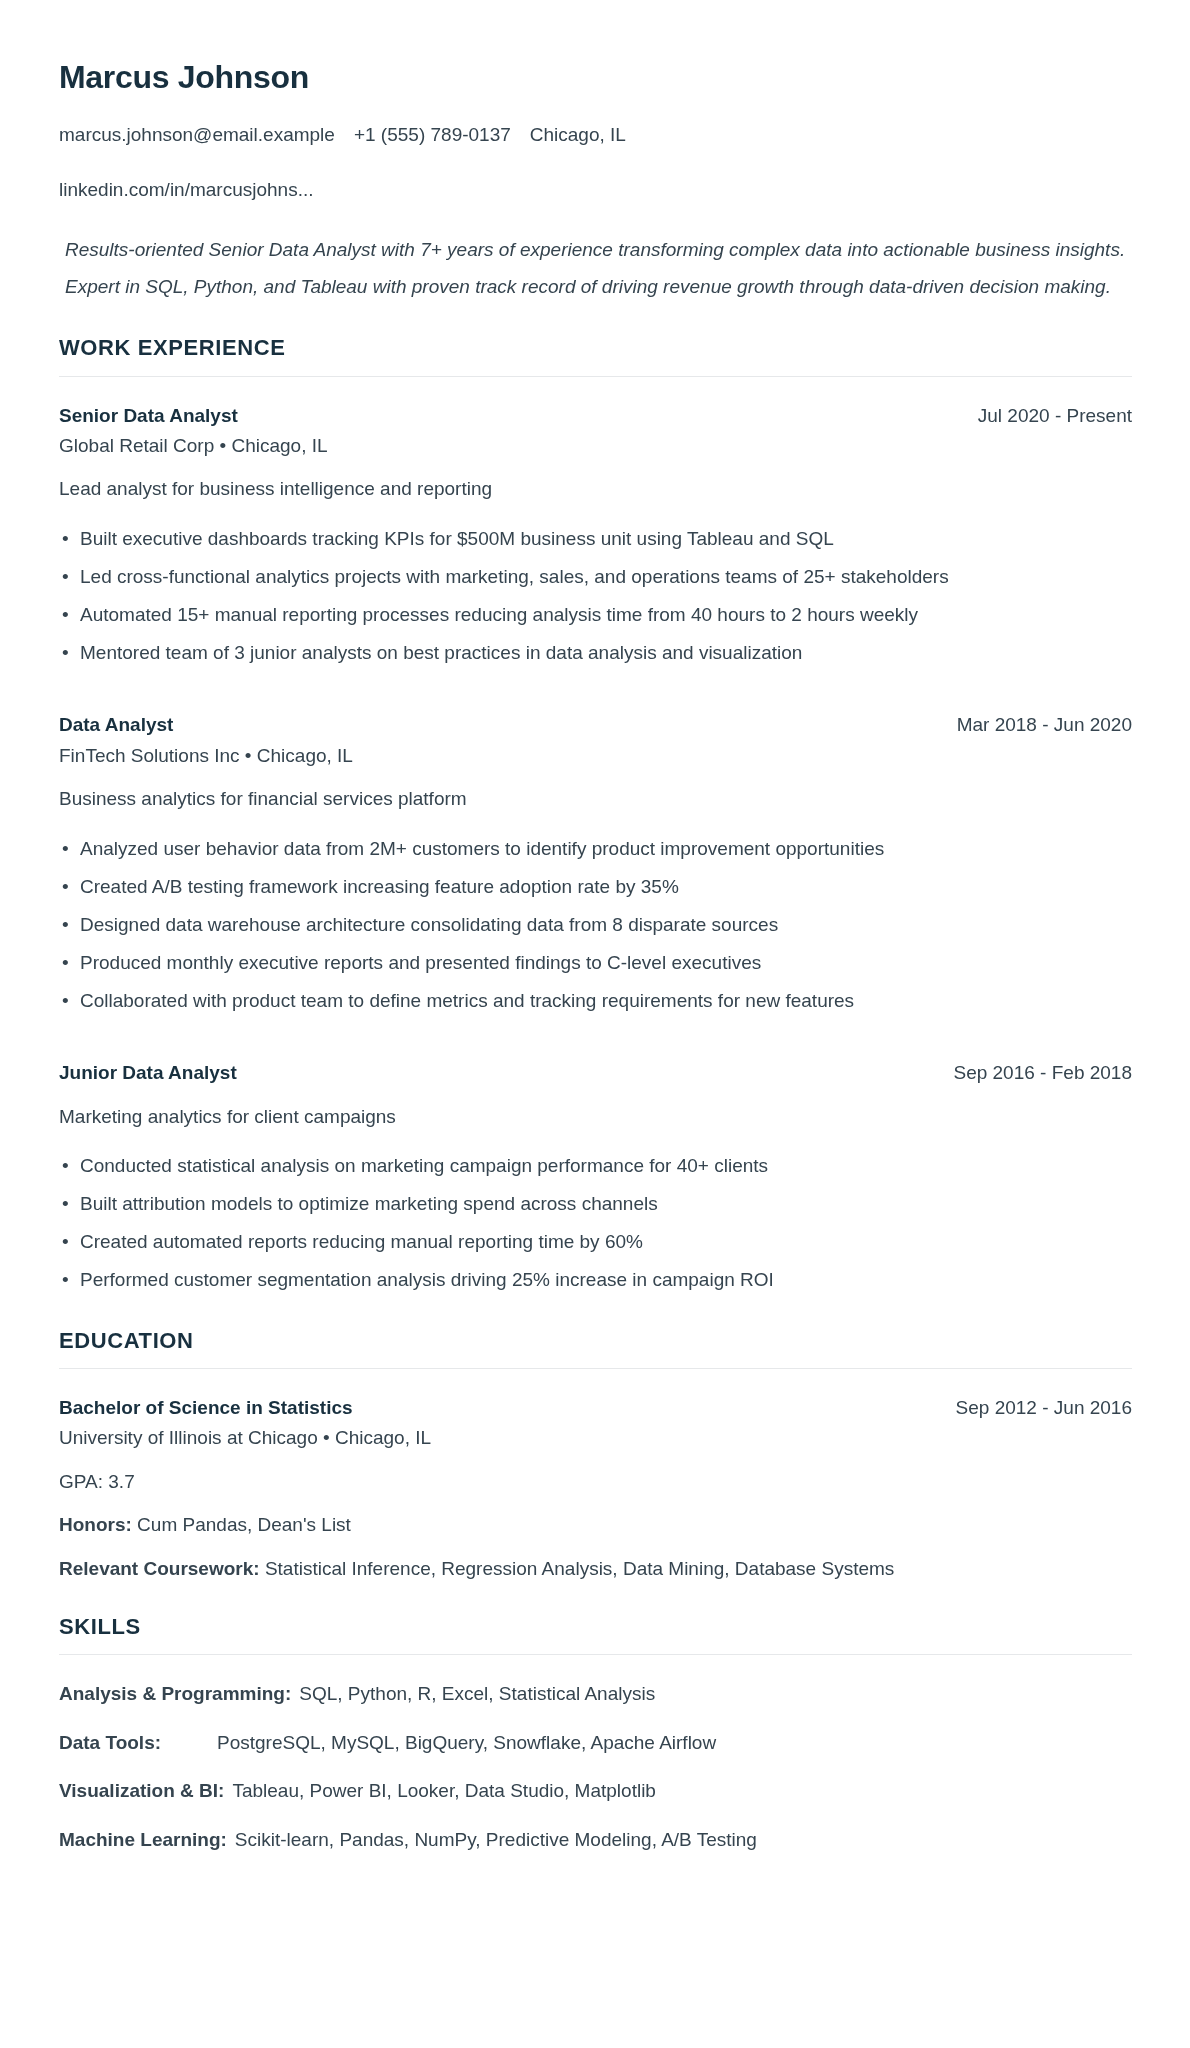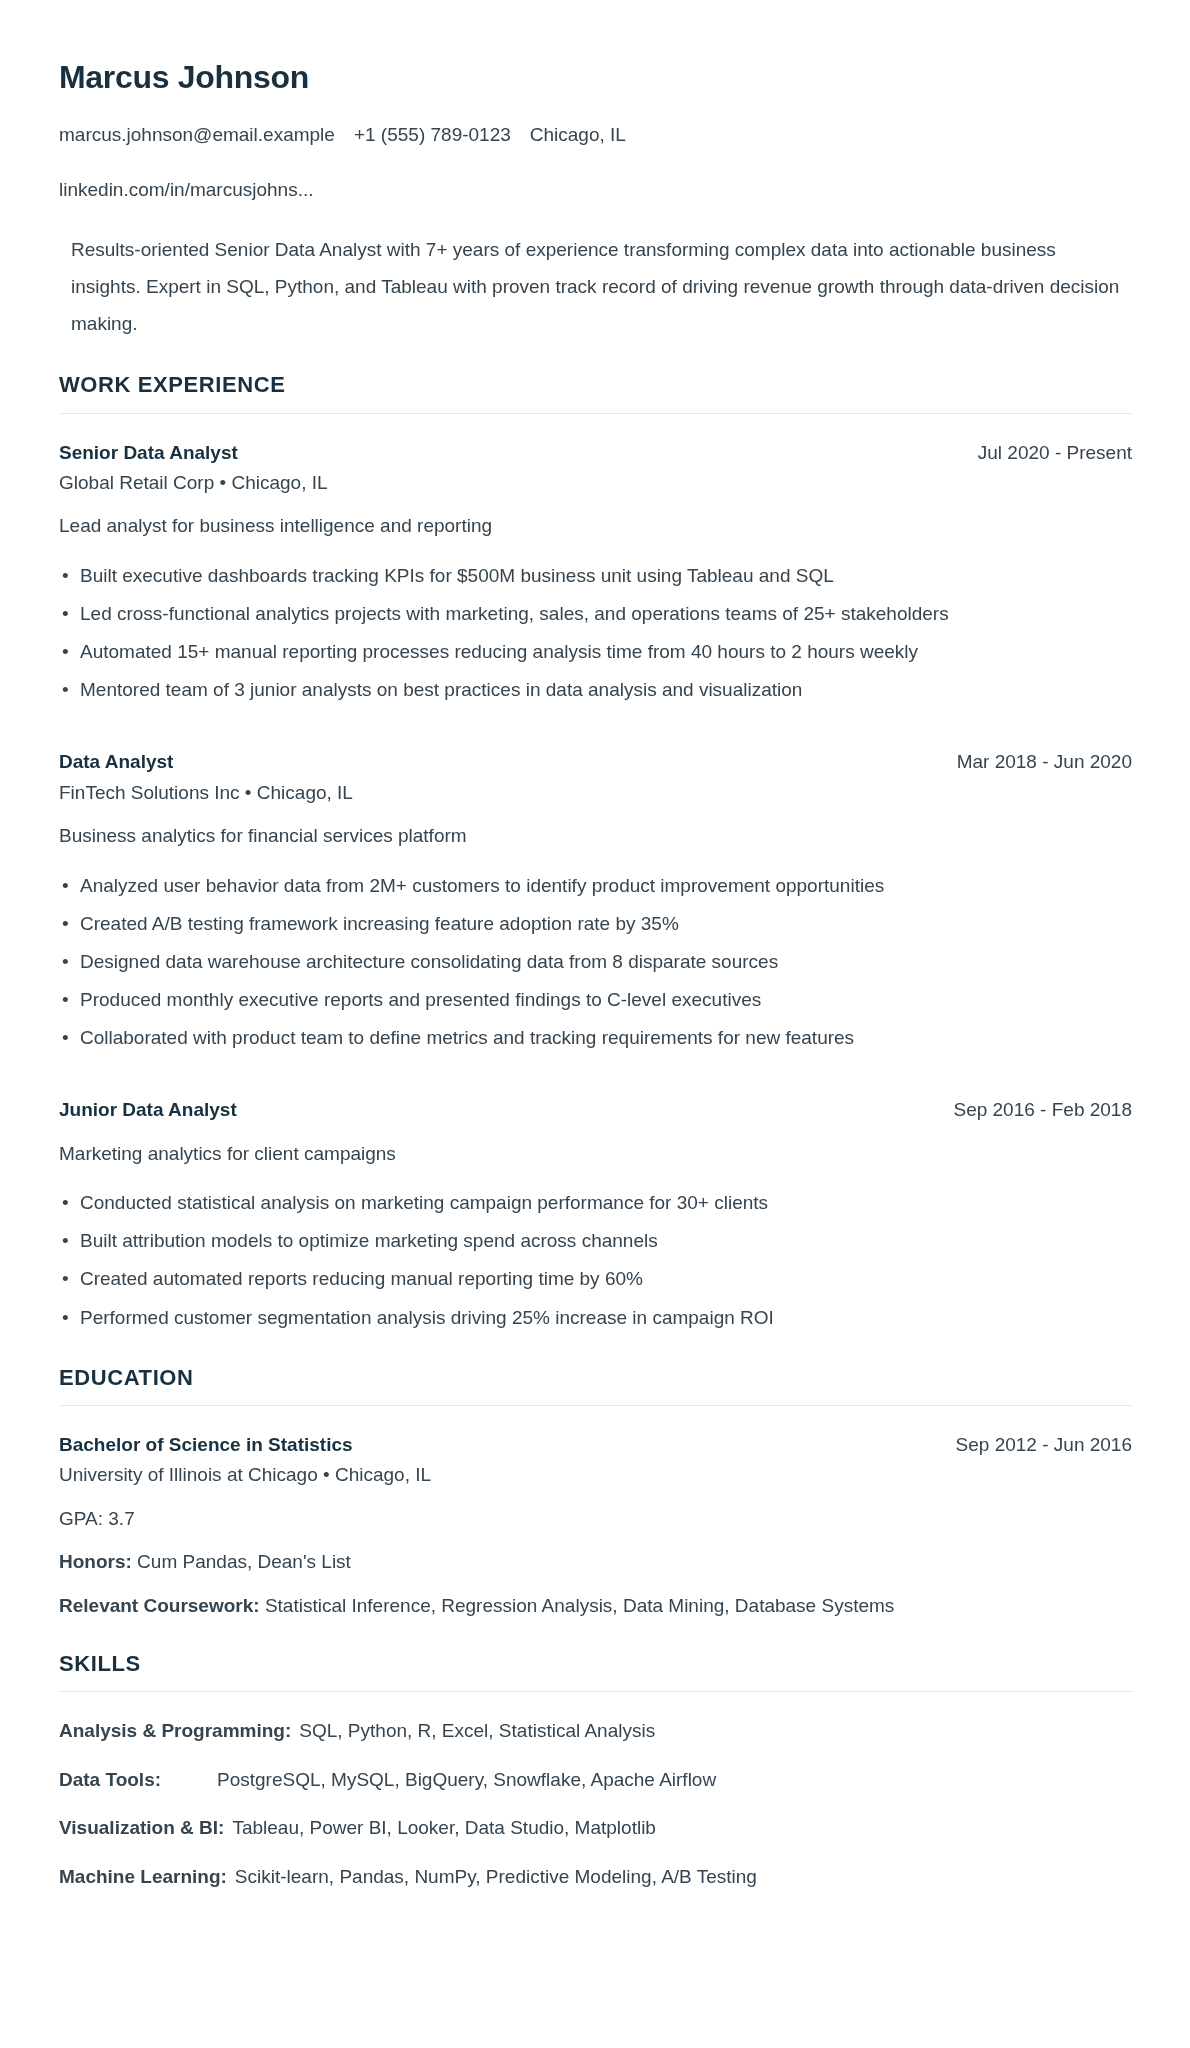--- a/index.html
+++ b/index.html
@@ -27,22 +27,23 @@
     display: flex;
     gap: 19px;
     line-height: 1.6;
     margin-bottom: 24px;
   }
   .link-row {
     line-height: 1.6;
     margin-bottom: 26px;
   }
   .summary {
-    margin: 12px;
+    margin: 6px;
     line-height: 1.95;
+    font-style: italic;
   }
 
   
   .section { margin-top: 30px; }
   .section-title {
     font-size: 22px;
     font-weight: 700;
     color: #18303f;
     letter-spacing: 0.6px;
     line-height: 1.2;
@@ -104,21 +105,21 @@
   .skill-values { flex: 1 1 auto; }
 </style>
 </head>
 <body>
 
 <header>
   <h1 class="name">Marcus Johnson</h1>
 
   <div class="contact-row">
     <span>marcus.johnson@email.example</span>
-    <span>+1 (555) 789-0123</span>
+    <span>+1 (555) 789-0137</span>
     <span>Chicago, IL</span>
   </div>
 
   <div class="link-row">
     <span>linkedin.com/in/marcusjohns...</span>
   </div>
 
   <p class="summary">Results-oriented Senior Data Analyst with 7+ years of experience transforming complex data into actionable business insights. Expert in SQL, Python, and Tableau with proven track record of driving revenue growth through data-driven decision making.</p>
 </header>
 
@@ -157,21 +158,21 @@
     </ul>
   </article>
 
   <article class="entry">
     <div class="entry-head">
       <h3 class="entry-title">Junior Data Analyst</h3>
       <span class="entry-dates">Sep 2016 - Feb 2018</span>
     </div>
     <p class="entry-desc">Marketing analytics for client campaigns</p>
     <ul class="bullets">
-      <li>Conducted statistical analysis on marketing campaign performance for 30+ clients</li>
+      <li>Conducted statistical analysis on marketing campaign performance for 40+ clients</li>
       <li>Built attribution models to optimize marketing spend across channels</li>
       <li>Created automated reports reducing manual reporting time by 60%</li>
       <li>Performed customer segmentation analysis driving 25% increase in campaign ROI</li>
     </ul>
   </article>
 </section>
 
 <section class="section">
   <h2 class="section-title">EDUCATION</h2>
   <div class="divider"></div>

